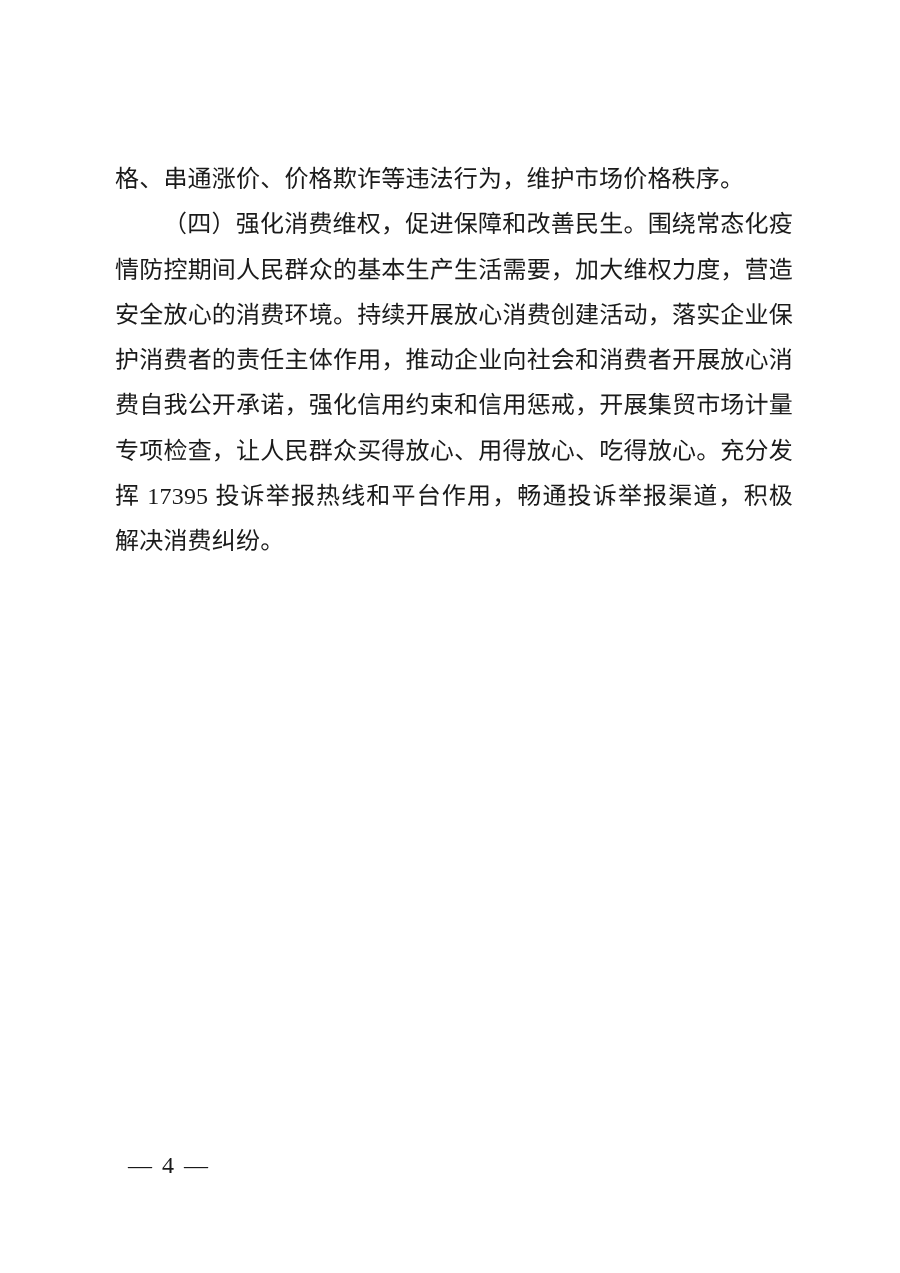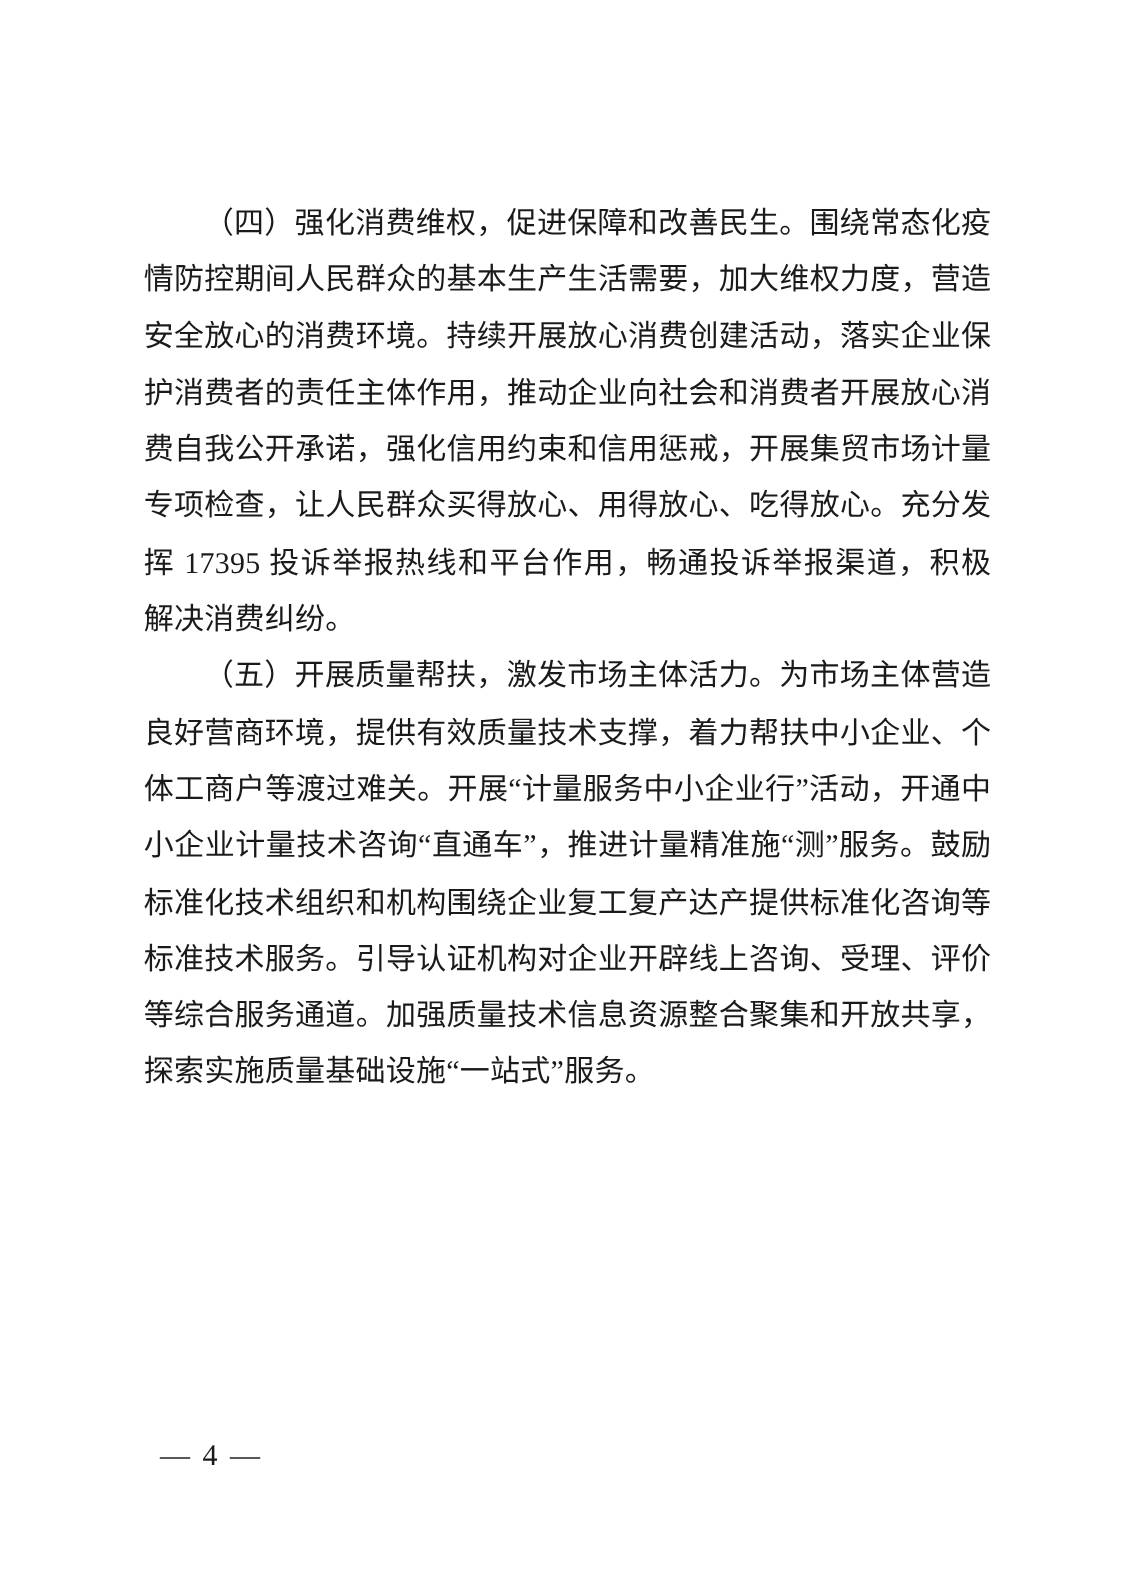--- a/index.html
+++ b/index.html
@@ -50,19 +50,19 @@
     color: #1a1a1a;
     letter-spacing: 2px;
   }
 </style>
 </head>
 <body>
 
 <div class="page">
 
   <div class="doc-body" id="doc-body">
+      <p class="para"><span class="run-normal">格、串通涨价、价格欺诈等违法行为，维护市场价格秩序。</span></p>
       <p class="para indent"><span class="run-bold">（四）强化消费维权，促进保障和改善民生。</span><span class="run-normal">围绕常态化疫情防控期间人民群众的基本生产生活需要，加大维权力度，营造安全放心的消费环境。持续开展放心消费创建活动，落实企业保护消费者的责任主体作用，推动企业向社会和消费者开展放心消费自我公开承诺，强化信用约束和信用惩戒，开展集贸市场计量专项检查，让人民群众买得放心、用得放心、吃得放心。充分发挥 17395 投诉举报热线和平台作用，畅通投诉举报渠道，积极解决消费纠纷。</span></p>
-      <p class="para indent"><span class="run-bold">（五）开展质量帮扶，激发市场主体活力。</span><span class="run-normal">为市场主体营造良好营商环境，提供有效质量技术支撑，着力帮扶中小企业、个体工商户等渡过难关。开展“计量服务中小企业行”活动，开通中小企业计量技术咨询“直通车”，推进计量精准施“测”服务。鼓励标准化技术组织和机构围绕企业复工复产达产提供标准化咨询等标准技术服务。引导认证机构对企业开辟线上咨询、受理、评价等综合服务通道。加强质量技术信息资源整合聚集和开放共享，探索实施质量基础设施“一站式”服务。</span></p>
     </div>
 
   <div class="footer-pagenum">— 4 —</div>
 
 </div>
 
 </body></html>

